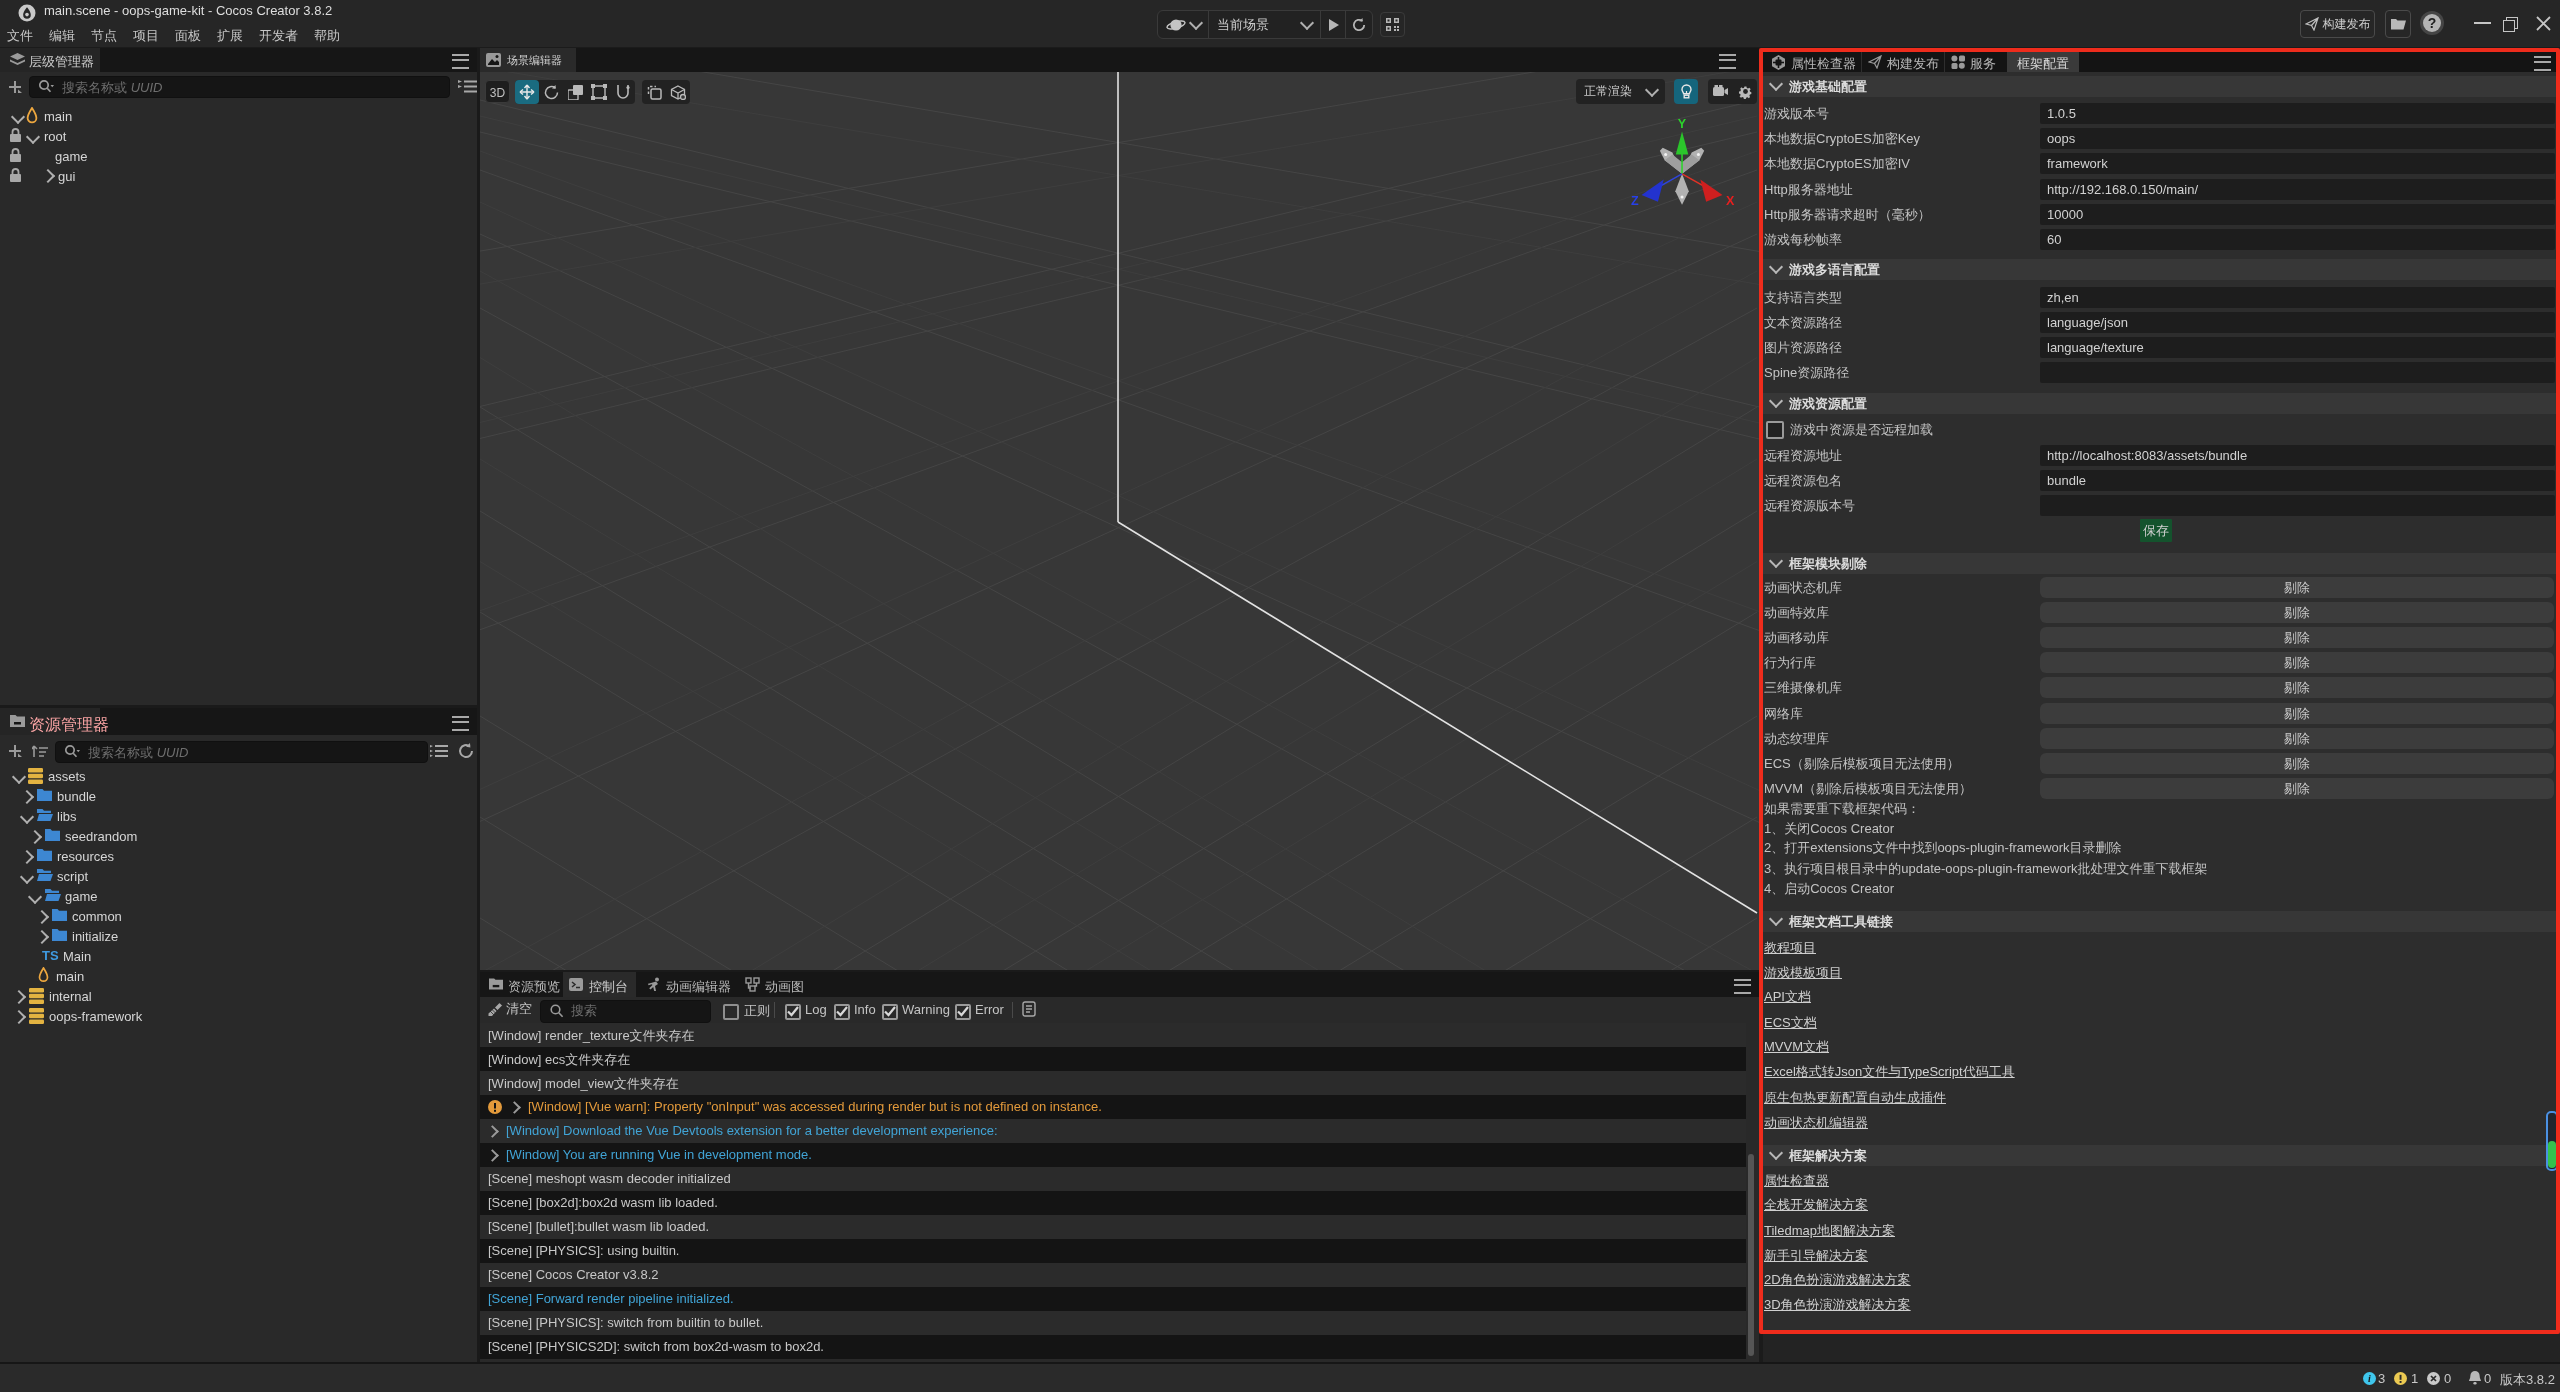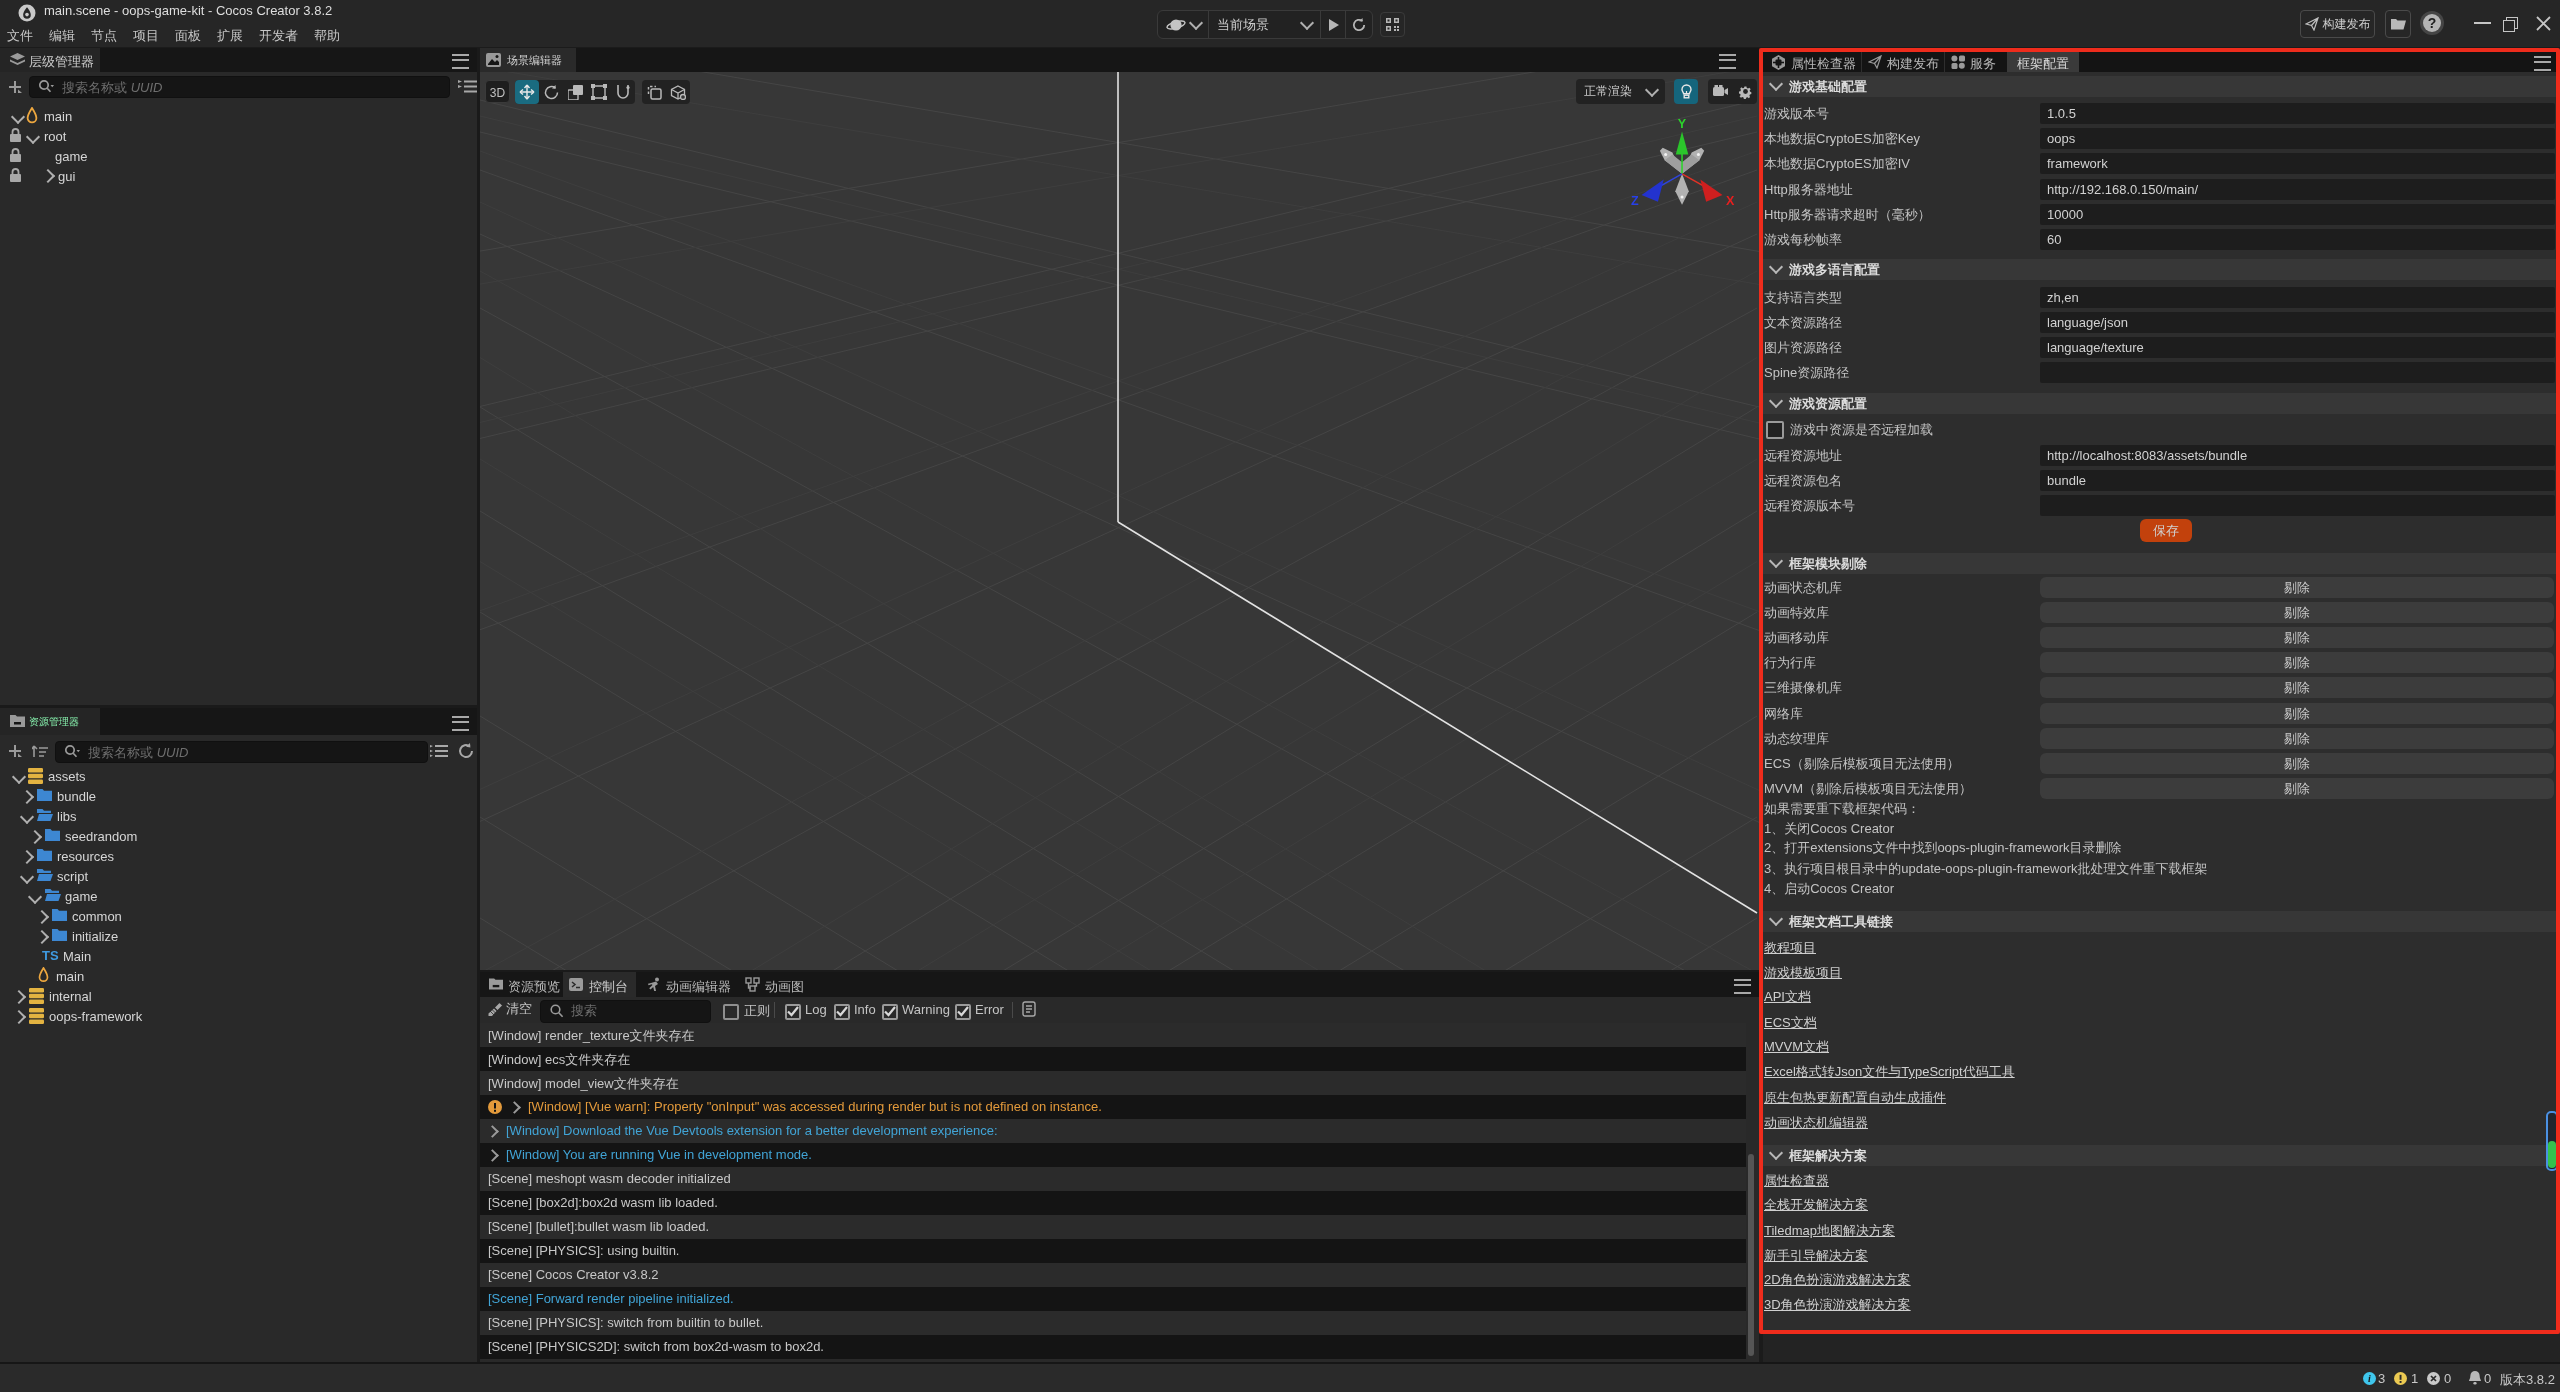--- a/index.html
+++ b/index.html
@@ -139,21 +139,21 @@
 <div class="abs chevR" style="left:43px;top:171px"></div>
 <div class="abs tx" style="left:58px;top:169px;font-size:13px;color:#d6d6d6">gui</div>
 
 <div class="abs" style="left:0;top:708px;width:477px;height:654px;background:#292929"></div>
 <div class="abs" style="left:0;top:708px;width:477px;height:27px;background:#161616"></div>
 <div class="abs" style="left:0;top:708px;width:100px;height:27px;background:#252525"></div>
 <svg class="abs" style="left:10px;top:715px" width="15" height="12" viewBox="0 0 15 12" fill="#9a9a9a">
     <path d="M0 0 h5.5 l1.5 1.5 H15 V12 H0 Z"></path>
     <rect x="4" y="7" width="7" height="2.5" fill="#161616"></rect>
   </svg>
-<div class="abs tx" style="left:29px;top:715px;font-size:10px;color:#86efac">资源管理器</div>
+<div class="abs tx" style="left:29px;top:715px;font-size:16px;color:#fca5a5">资源管理器</div>
 <div class="abs hamb" style="left:452px;top:716px"></div>
 
 <svg class="abs" style="left:8px;top:744px" width="15" height="15" viewBox="0 0 15 15">
     <path d="M7 1 v12 M1 7 h12" stroke="#9a9a9a" stroke-width="2"></path>
     <path d="M10 13 h4 l-4 -3.5" fill="#9a9a9a"></path>
   </svg>
 <svg class="abs" style="left:32px;top:744px" width="18" height="15" viewBox="0 0 18 15">
     <path d="M2 2 v11 M2 2 l3 3 M2 2 l-2 3 M7 4 h9 M7 8 h7 M7 12 h5" stroke="#9a9a9a" stroke-width="1.6" fill="none"></path>
   </svg>
 <div class="abs sbox" style="left:55px;top:741px;width:371px;height:20px"></div>
@@ -575,21 +575,21 @@
     <div class="abs inp tx" style="left:2040px;top:362.1px;width:501px;height:21px"></div>
     <div class="abs sect" style="left:1763px;top:393px;width:793px;height:21px"><span style="display:inline-block;width:8px;height:8px;border-left:2px solid #b8b8b8;border-bottom:2px solid #b8b8b8;transform:rotate(-45deg);margin:0 8px 2px 8px"></span>游戏资源配置</div>
     <div class="abs" style="left:1766px;top:421px;width:14px;height:14px;border:2px solid #9a9a9a;border-radius:2px;background:#222"></div>
     <div class="abs lbl tx" style="left:1790px;top:419px">游戏中资源是否远程加载</div>
     <div class="abs lbl tx" style="left:1764px;top:444.9px">远程资源地址</div>
     <div class="abs inp tx" style="left:2040px;top:444.9px;width:501px;height:21px">http://localhost:8083/assets/bundle</div>
     <div class="abs lbl tx" style="left:1764px;top:470.1px">远程资源包名</div>
     <div class="abs inp tx" style="left:2040px;top:470.1px;width:501px;height:21px">bundle</div>
     <div class="abs lbl tx" style="left:1764px;top:495.3px">远程资源版本号</div>
     <div class="abs inp tx" style="left:2040px;top:495.3px;width:501px;height:21px"></div>
-    <div class="abs tx" style="left:2140px;top:519px;width:52px;height:23px;background:#c2410c;border-radius:6px;font-size:13px;color:#d0d0d0;text-align:center;line-height:23px">保存</div>
+    <div class="abs tx" style="left:2140px;top:519px;width:32px;height:23px;background:#14532d;border-radius:1px;font-size:13px;color:#d0d0d0;text-align:center;line-height:23px">保存</div>
     <div class="abs sect" style="left:1763px;top:552.5px;width:793px;height:21px"><span style="display:inline-block;width:8px;height:8px;border-left:2px solid #b8b8b8;border-bottom:2px solid #b8b8b8;transform:rotate(-45deg);margin:0 8px 2px 8px"></span>框架模块剔除</div>
     <div class="abs lbl tx" style="left:1764px;top:576.7px">动画状态机库</div>
     <div class="abs btnrow" style="left:2040px;top:576.7px;width:514px;height:21px">剔除</div>
     <div class="abs lbl tx" style="left:1764px;top:601.9px">动画特效库</div>
     <div class="abs btnrow" style="left:2040px;top:601.9px;width:514px;height:21px">剔除</div>
     <div class="abs lbl tx" style="left:1764px;top:627px">动画移动库</div>
     <div class="abs btnrow" style="left:2040px;top:627px;width:514px;height:21px">剔除</div>
     <div class="abs lbl tx" style="left:1764px;top:652.2px">行为行库</div>
     <div class="abs btnrow" style="left:2040px;top:652.2px;width:514px;height:21px">剔除</div>
     <div class="abs lbl tx" style="left:1764px;top:677.4px">三维摄像机库</div>

